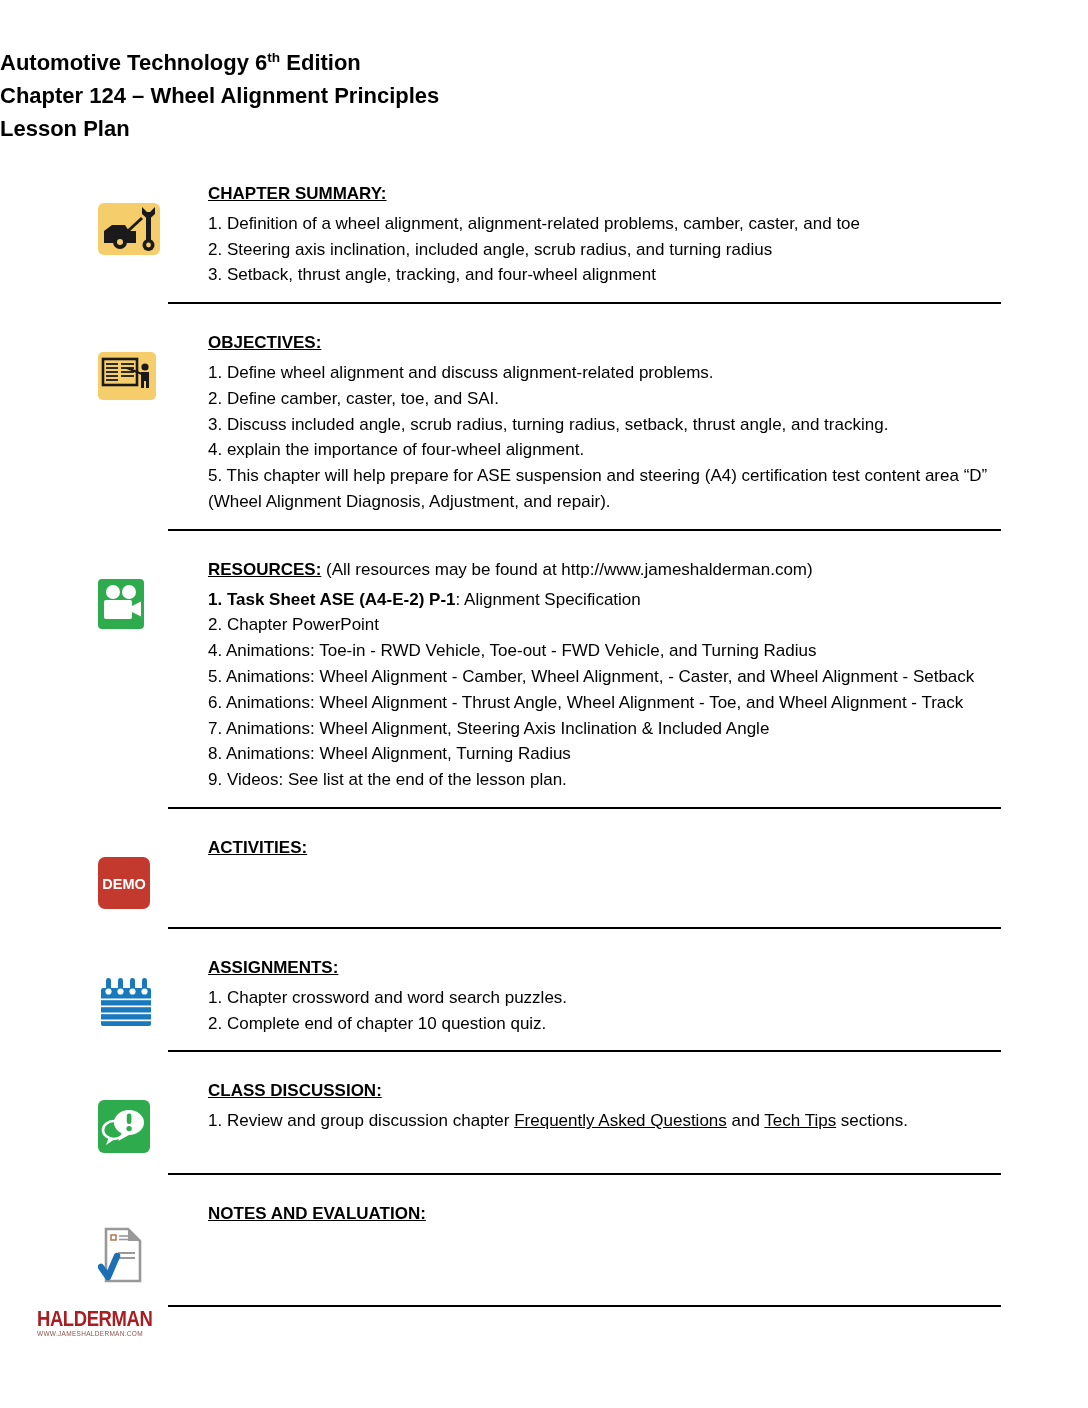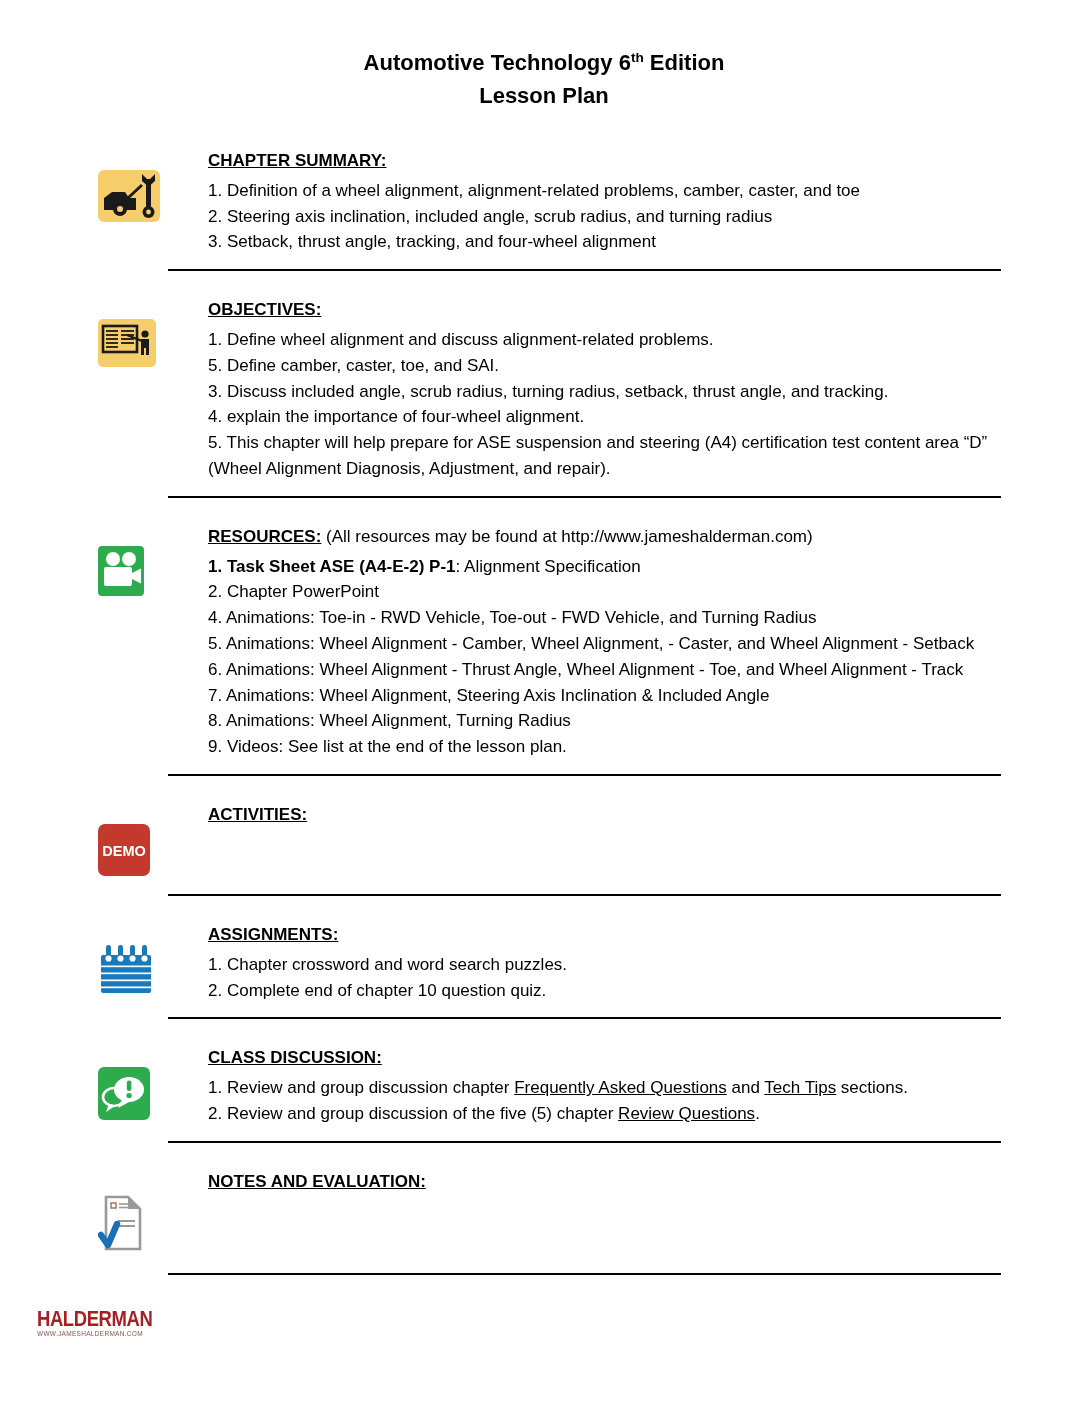--- a/index.html
+++ b/index.html
@@ -6,21 +6,20 @@
   .page{
     position:relative;
     width:1088px;height:1408px;
     background:#ffffff;
     font-family:"Liberation Sans",sans-serif;
     color:#000;
     overflow:hidden;
   }
   .title-block{
     padding-top:46px;
-    text-align:center;
     font-weight:bold;
     font-size:22px;
     line-height:33px;
   }
   .title-block sup{font-size:0.62em;line-height:0;}
   .sections{margin-top:36px;}
   .section{display:flex;}
   .icon-col{
     flex:none;width:168px;box-sizing:border-box;padding-left:58px;margin-left:40px;
   }
@@ -51,20 +50,21 @@
     width:98px;text-align:right;margin-top:-1px;white-space:nowrap;
   }
 </style>
 </head>
 <body>
 
 <div class="page">
 
   <div class="title-block">
     <div><span>Automotive Technology 6</span><sup>th</sup><span> Edition</span></div>
+    <div><span>Chapter 124 – Wheel Alignment Principles</span></div>
     <div><span>Lesson Plan</span></div>
   </div>
 
   <div class="sections">
 
     <div class="section">
       <div class="icon-col">
         <span class="icon">
           <svg width="62" height="52" viewBox="0 0 62 52">
             <rect width="62" height="52" rx="6" fill="#F5CE6B"></rect>
@@ -110,21 +110,21 @@
             <circle cx="47" cy="15" r="3.6" fill="#1a1a1a"></circle>
             <path d="M43 20 L51 20 L51 36 L48 36 L48 29 L46 29 L46 36 L43 36 Z" fill="#1a1a1a"></path>
             <line x1="44" y1="22" x2="29" y2="16" stroke="#1a1a1a" stroke-width="2"></line>
           </svg>
         </span>
       </div>
       <div class="content">
         <div class="heading"><span class="b u">OBJECTIVES:</span></div>
         <div class="items">
             <div class="line"><span>1. Define wheel alignment and discuss alignment-related problems.</span></div>
-            <div class="line"><span>5. Define camber, caster, toe, and SAI.</span></div>
+            <div class="line"><span>2. Define camber, caster, toe, and SAI.</span></div>
             <div class="line"><span>3. Discuss included angle, scrub radius, turning radius, setback, thrust angle, and tracking.</span></div>
             <div class="line"><span>4. explain the importance of four-wheel alignment.</span></div>
             <div class="line"><span>5. This chapter will help prepare for ASE suspension and steering (A4) certification test content area “D” (Wheel Alignment Diagnosis, Adjustment, and repair).</span></div>
           </div>
       </div>
     </div>
     <hr class="rule">
 
     <div class="section">
       <div class="icon-col">
@@ -214,21 +214,20 @@
             <path d="M24 32.5 L20 41 L32 34.5 Z" fill="#fff"></path>
             <rect x="28.8" y="13.5" width="4.6" height="10.5" rx="2.2" fill="#2EAC4D"></rect>
             <circle cx="31.1" cy="28.6" r="2.7" fill="#2EAC4D"></circle>
           </svg>
         </span>
       </div>
       <div class="content">
         <div class="heading"><span class="b u">CLASS DISCUSSION:</span></div>
         <div class="items">
             <div class="line"><span>1. Review and group discussion chapter </span><span class="u">Frequently Asked Questions</span><span> and </span><span class="u">Tech Tips</span><span> sections.</span></div>
-            <div class="line"><span>2. Review and group discussion of the five (5) chapter </span><span class="u">Review Questions</span><span>.</span></div>
           </div>
       </div>
     </div>
     <hr class="rule">
 
     <div class="section">
       <div class="icon-col">
         <span class="icon">
           <svg width="46" height="64" viewBox="0 0 46 64">
             <path d="M8 6 L30 6 L42 18 L42 58 L8 58 Z" fill="#ffffff" stroke="#999999" stroke-width="2.6"></path>

